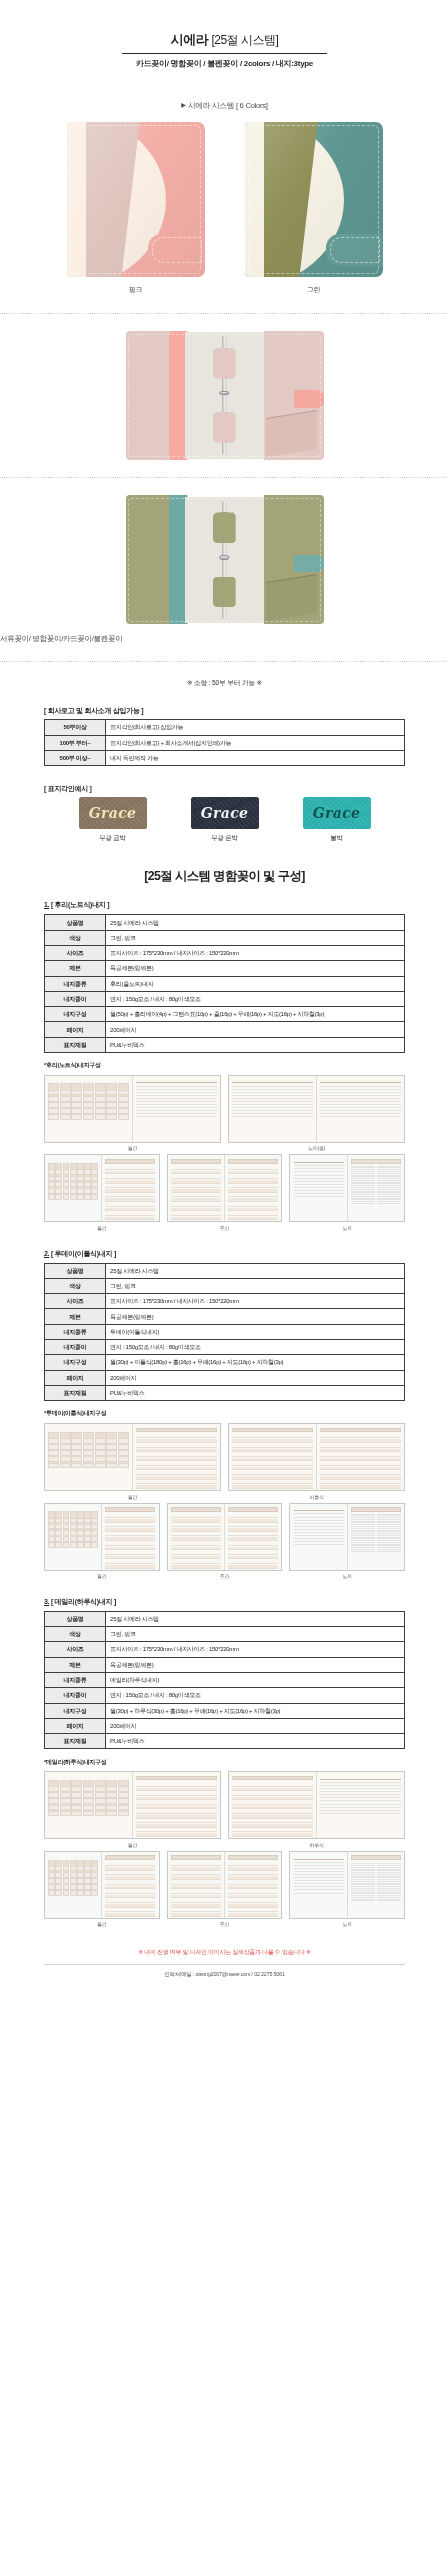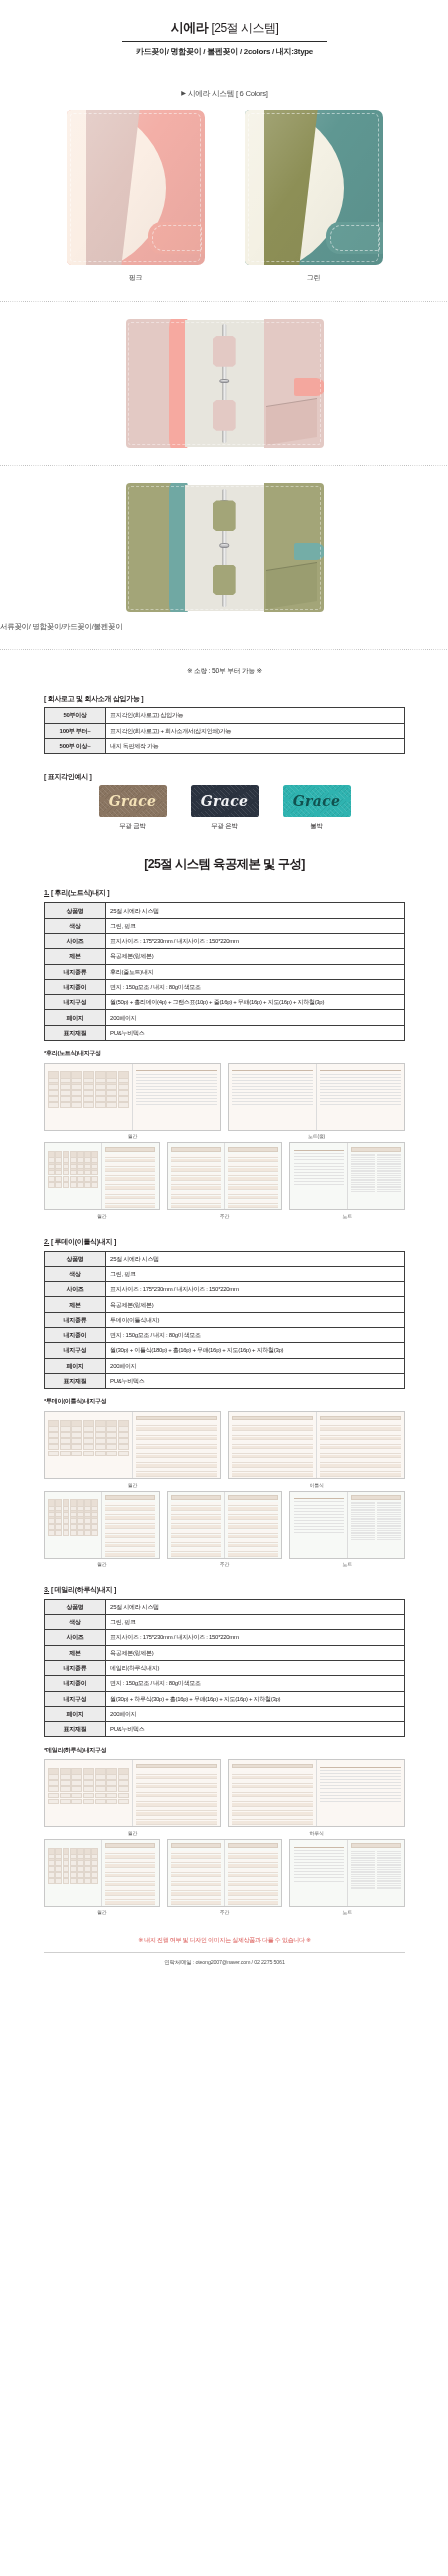--- a/index.html
+++ b/index.html
@@ -4,21 +4,21 @@
 <style>
   *{box-sizing:border-box;margin:0;padding:0}
   body{
     width:449px;background:#ffffff;
     font-family:"Liberation Sans","DejaVu Sans",sans-serif;
     color:#231f20;-webkit-font-smoothing:antialiased;
   }
   .page{width:449px;position:relative;overflow:hidden}
 
   
-  .hd{padding-top:20px;text-align:center}
+  .hd{padding-top:32px;text-align:center}
   .hd-title{font-size:13px;font-weight:700;letter-spacing:-0.5px;line-height:1.25}
   .hd-title .lite{font-weight:400;font-size:12px}
   .hd-rule{width:205px;height:0.5px;background:#2b2b2b;margin:4.6px auto 0}
   .hd-sub{font-size:8px;font-weight:700;letter-spacing:-0.3px;margin-top:4.6px;color:#2b2b2b}
 
   
   .sec-cap{text-align:center;font-size:7.7px;color:#4d4d4d;letter-spacing:-0.3px;margin-top:32px}
   .sec-cap .tri{font-size:6.2px;position:relative;top:-0.5px;margin-right:2.1px}
 
   .duo{display:flex;justify-content:center;gap:40px;margin-top:11.3px}
@@ -86,21 +86,21 @@
   .note-cap{text-align:center;font-size:6.7px;color:#333;letter-spacing:-0.2px;margin-top:13.4px}
 
   
   .blk{width:361px;margin:0 auto}
   .blk-h{font-size:7px;font-weight:700;letter-spacing:-0.3px;margin-bottom:3.6px}
   table.t{width:100%;border-collapse:collapse;table-layout:fixed}
   table.t td{border:0.5px solid #3d3d3d;font-size:6px;letter-spacing:-0.3px;padding:3.1px 4.1px;line-height:1.35}
   table.t td.k{background:#ececec;text-align:center;font-weight:700;width:61px}
 
   
-  .grace-row{display:flex;justify-content:center;gap:24px;margin-top:1px}
+  .grace-row{display:flex;justify-content:center;gap:44px;margin-top:1px}
   .grace-cell{text-align:center}
   .swatch{
     width:68px;height:32px;border-radius:2.6px;display:flex;align-items:center;justify-content:center;
     font-family:"DejaVu Serif","Liberation Serif",serif;font-style:italic;font-weight:700;font-size:14px;
     position:relative;overflow:hidden;letter-spacing:0.3px;
   }
   .swatch:before{
     content:"";position:absolute;inset:0;opacity:.3;
     background-image:
       repeating-linear-gradient(48deg,rgba(255,255,255,.35) 0 0.5px,transparent 0.5px 3.6px),
@@ -275,21 +275,21 @@
         </div>
         <div class="grace-cell">
           <div class="swatch" style="background:#2fb3b0;color:#10514f">
             <span>Grace</span>
           </div>
           <div class="grace-lbl">불박</div>
         </div>
       </div>
   </div>
 
-  <div class="bigh">[25절 시스템 육공제본 및 구성]</div>
+  <div class="bigh">[25절 시스템 명함꽂이 및 구성]</div>
 
   <div id="sections">
       <div class="blk" style="margin-bottom: 17.5px;">
         <div class="num-h"><span class="n">1.</span> <span>[ 후리(노트식)내지 ]</span></div>
         <table class="t">
           <tbody>
             <tr>
               <td class="k">상품명</td>
               <td>25절 시에라 시스템</td>
             </tr>

